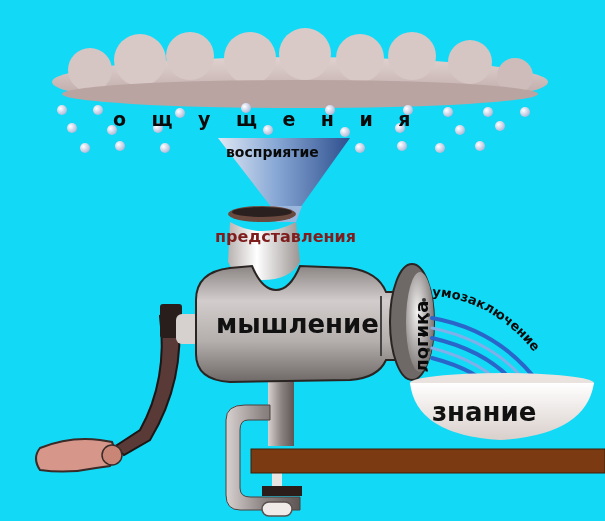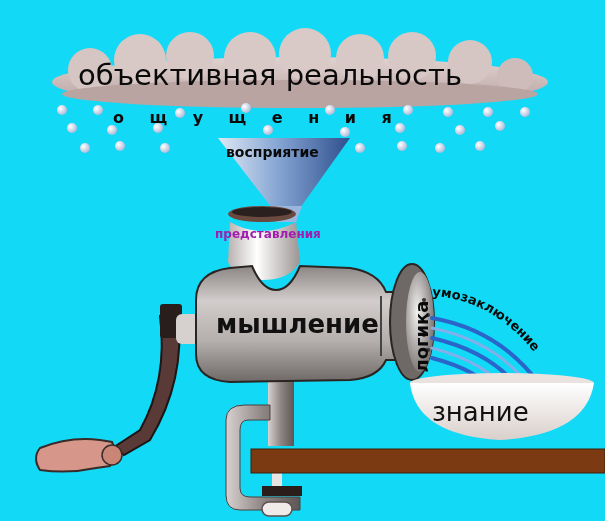--- a/index.html
+++ b/index.html
@@ -1,26 +1,26 @@
 <!DOCTYPE html>
 <html><head>
 <meta charset="utf-8">
 <style>
   html, body { margin: 0; padding: 0; }
   body { width: 605px; height: 521px; overflow: hidden; background: #10d8f4; font-family: "Liberation Sans", "DejaVu Sans", sans-serif; }
   #stage { position: relative; width: 605px; height: 521px; background: #12d9f5; }
   svg { position: absolute; left: 0; top: 0; }
   .lbl { position: absolute; color: #0a0a0a; font-family: "DejaVu Sans", "Liberation Sans", sans-serif; white-space: nowrap; }
   #title-text { left: 78px; top: 58px; font-size: 29px; letter-spacing: 0px; font-weight: normal; }
-  #sensations-text { left: 113px; top: 108px; font-size: 16px; font-weight: bold; letter-spacing: 25.5px; }
+  #sensations-text { left: 113px; top: 108px; font-size: 19px; font-weight: bold; letter-spacing: 25.5px; }
   #perception-text { left: 220px; top: 144px; font-size: 14px; font-weight: bold; margin-left: 6px; }
-  #representation-text { left: 215px; top: 227px; font-size: 12px; font-weight: bold; color: #a21caf; }
+  #representation-text { left: 215px; top: 227px; font-size: 16px; font-weight: bold; color: #7f1d1d; }
   #thinking-text { left: 216px; top: 309px; font-size: 26px; font-weight: bold; color: #111; }
   #logic-text { left: 381px; top: 326px; font-size: 18px; font-weight: bold; transform: rotate(-90deg); transform-origin: center; width: 80px; text-align: center; }
-  #knowledge-text { left: 432px; top: 397px; font-size: 26px; font-weight: normal; color: #111; }
+  #knowledge-text { left: 432px; top: 397px; font-size: 26px; font-weight: bold; color: #111; }
   .curve-text { font-family: "DejaVu Sans", sans-serif; font-weight: bold; font-size: 13px; fill: #0a0a0a; }
 </style>
 </head>
 <body>
 
 <div id="stage">
   <svg width="605" height="521" viewBox="0 0 605 521">
     <defs>
       <linearGradient id="cloudG" x1="0" y1="0" x2="0" y2="1">
         <stop offset="0" stop-color="#e0d2d0"></stop>
@@ -157,20 +157,19 @@
     <g>
       <ellipse cx="502" cy="383" rx="92" ry="10" fill="#e9e2df"></ellipse>
       <path d="M 410 383 Q 416 435 500 440 Q 586 435 594 383 Z" fill="url(#bowlG)"></path>
     </g>
 
     <text class="curve-text">
       <textPath href="#arcPath" id="inference-path">умозаключение</textPath>
     </text>
   </svg>
 
-  <div class="lbl" id="title-text">объективная реальность</div>
   <div class="lbl" id="sensations-text">ощущения</div>
   <div class="lbl" id="perception-text">восприятие</div>
   <div class="lbl" id="representation-text">представления</div>
   <div class="lbl" id="thinking-text">мышление</div>
   <div class="lbl" id="logic-text">логика</div>
   <div class="lbl" id="knowledge-text">знание</div>
 </div>
 
 </body></html>

